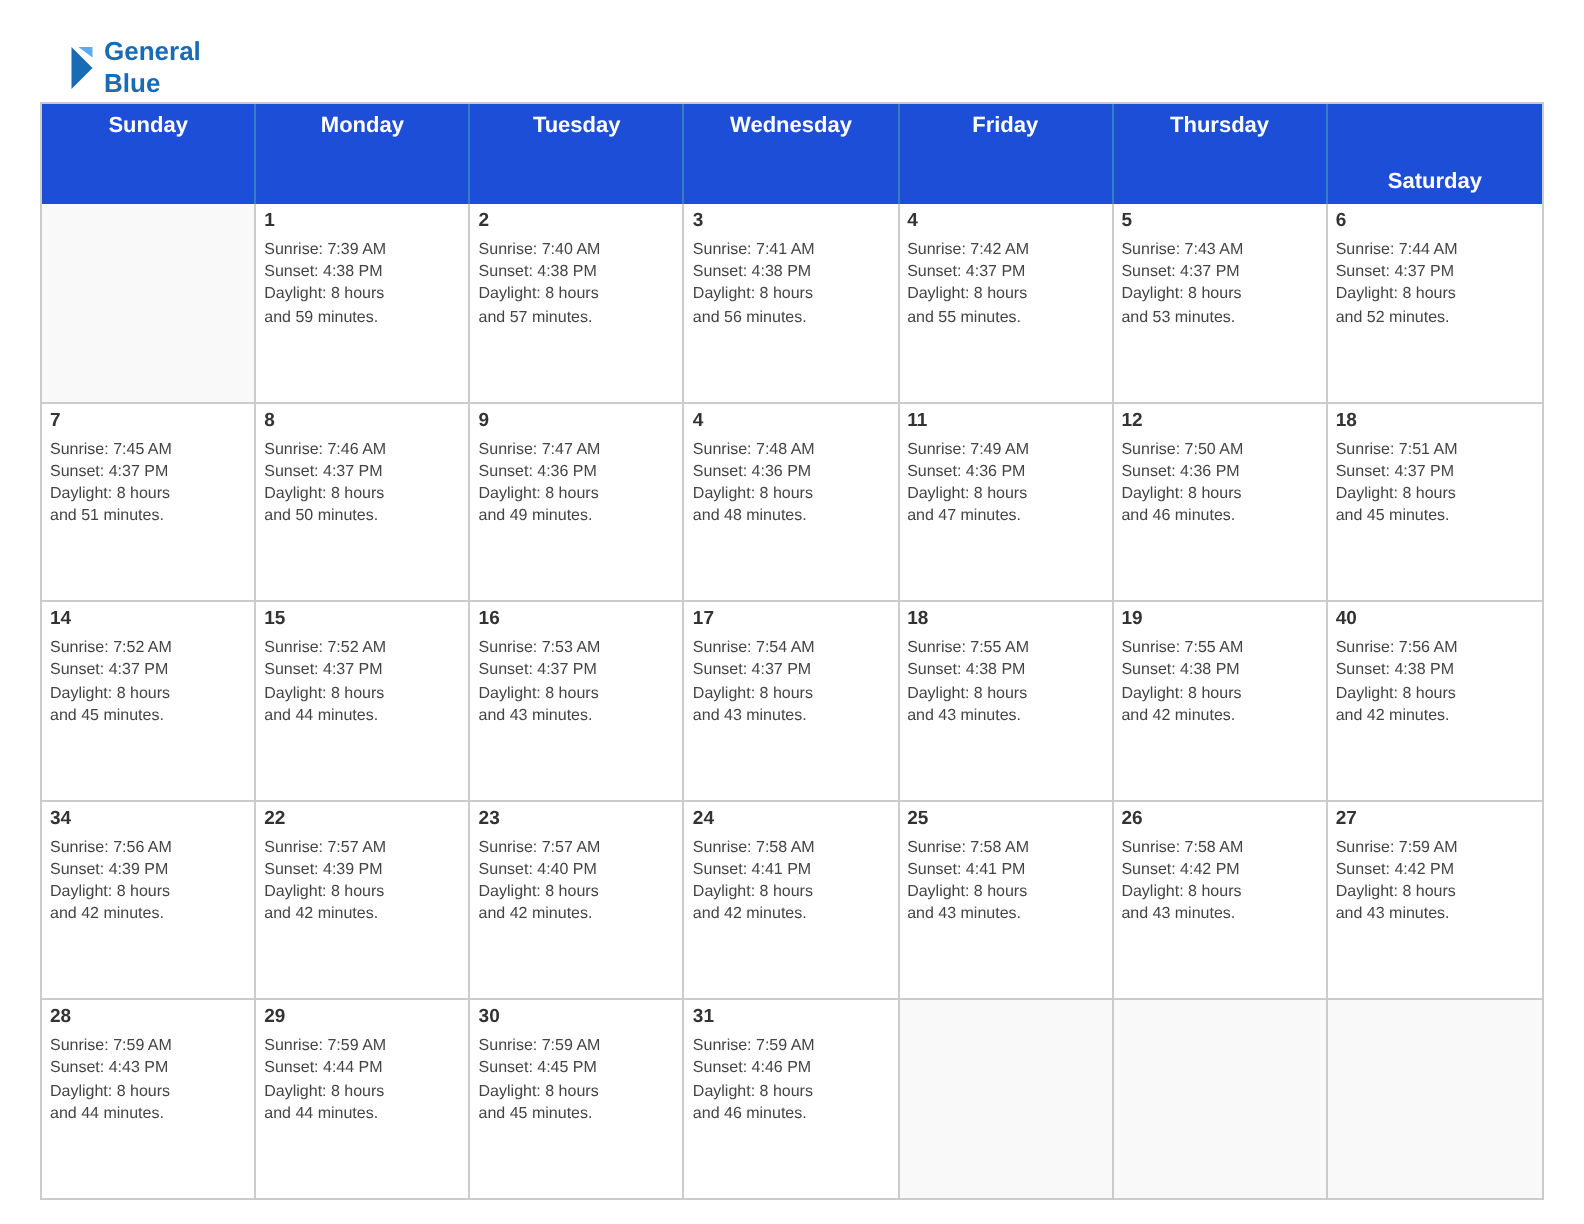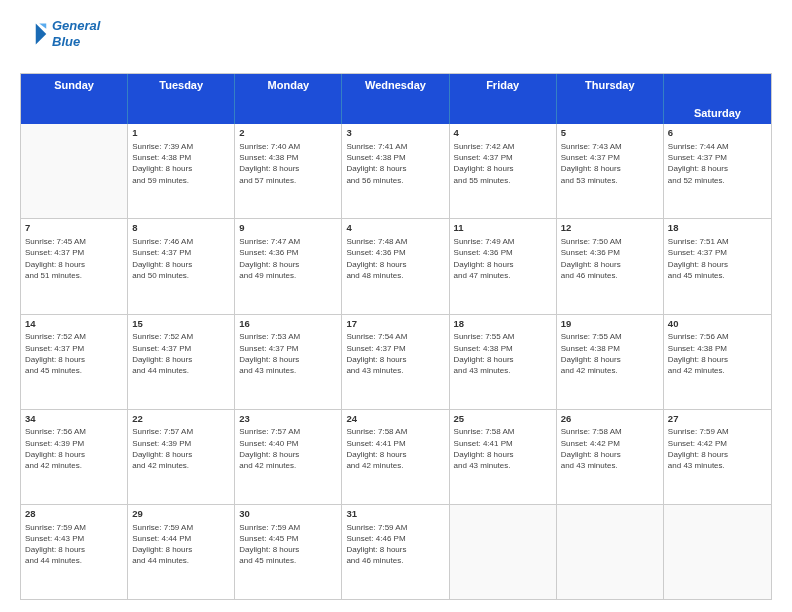--- a/index.html
+++ b/index.html
@@ -14,22 +14,21 @@
       width: 792px;
       height: 612px;
       padding: 18px 20px 12px 20px;
       display: flex;
       flex-direction: column;
     }
     .header {
       display: flex;
       justify-content: space-between;
       align-items: center;
-      margin-bottom: 24px;
-      font-style: italic;
+      margin-bottom: 2px;
     }
     .logo {
       display: flex;
       align-items: center;
       gap: 4px;
     }
     .logo-text {
       font-size: 13px;
       font-weight: bold;
       color: #333;
@@ -129,22 +128,22 @@
     </div>
     <div class="title-block">
       <div class="main-title"></div>
       <div class="subtitle"></div>
     </div>
   </div>
 
   <div class="calendar">
     <div class="cal-header-row">
     <div class="cal-header-cell">Sunday</div>
+        <div class="cal-header-cell">Monday</div>
         <div class="cal-header-cell">Tuesday</div>
-        <div class="cal-header-cell">Monday</div>
         <div class="cal-header-cell">Wednesday</div>
         <div class="cal-header-cell">Friday</div>
         <div class="cal-header-cell">Thursday</div>
         <div class="cal-header-cell">Saturday</div>
       </div>
     <div class="cal-body">
     <div class="cal-week">
           <div class="cal-cell empty"></div>
           <div class="cal-cell">
             <span class="day-num">1</span>

